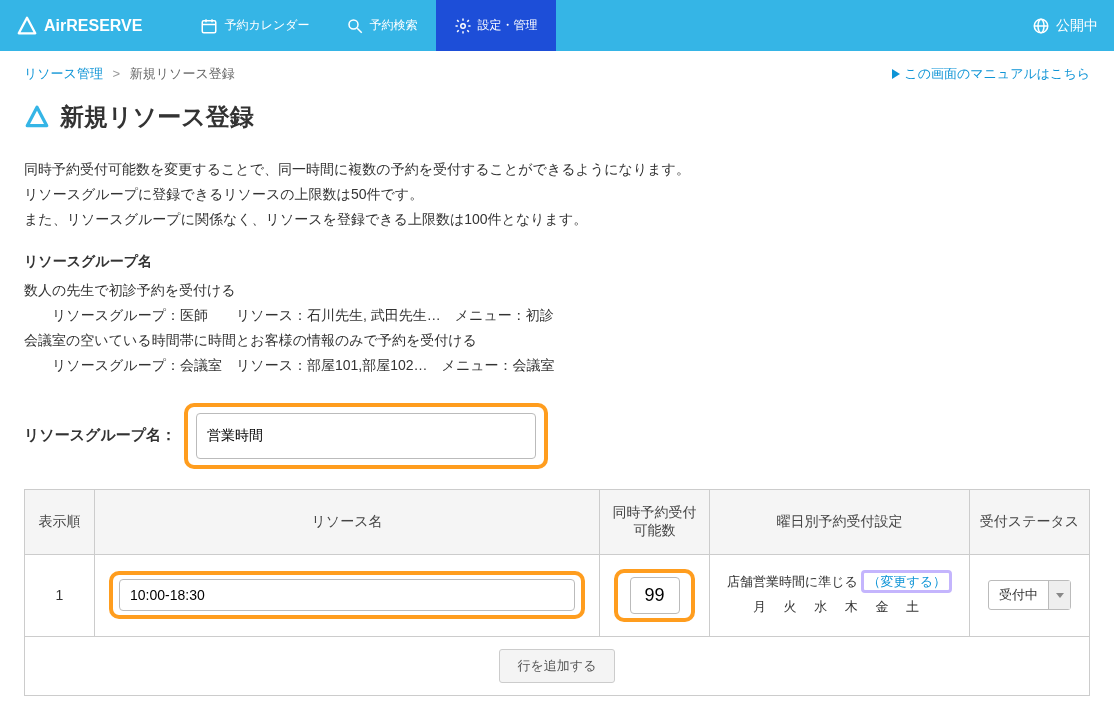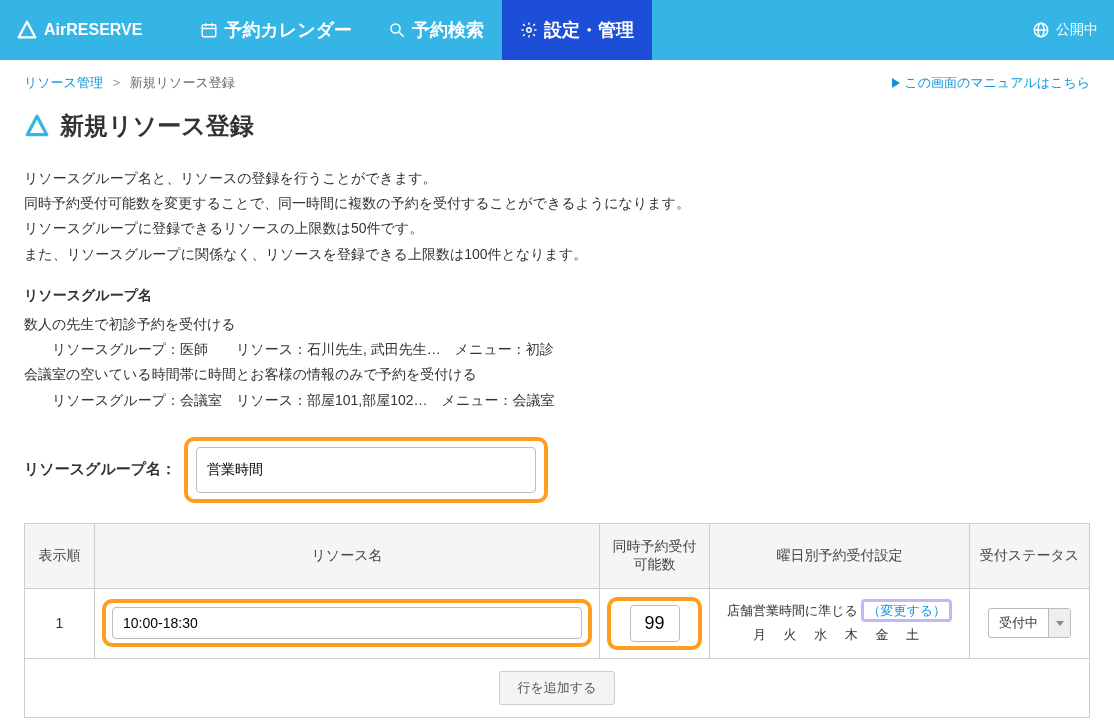--- a/index.html
+++ b/index.html
@@ -9,21 +9,21 @@
     }
     body {
       font-family: -apple-system, BlinkMacSystemFont, "Hiragino Sans", "Hiragino Kaku Gothic ProN", Meiryo, sans-serif;
       font-size: 14px;
       color: #333;
       background: #fff;
     }
     
     .header {
       background: #35b5e6;
-      height: 60px;
+      height: 51px;
       display: flex;
       align-items: center;
       padding: 0 16px;
       color: #fff;
     }
     .logo {
       display: flex;
       align-items: center;
       gap: 6px;
       font-weight: bold;
@@ -38,22 +38,21 @@
       display: flex;
       height: 100%;
     }
     .nav-item {
       display: flex;
       align-items: center;
       gap: 6px;
       padding: 0 18px;
       height: 100%;
       cursor: pointer;
-      font-size: 18px;
-      font-weight: bold;
+      font-size: 12px;
     }
     .nav-item.active {
       background: #1d4ed8;
     }
     .nav-icon {
       width: 18px;
       height: 18px;
     }
     .header-right {
       margin-left: auto;
@@ -194,21 +193,21 @@
     }
     .capacity-input {
       width: 50px;
       border: 1px solid #bbb;
       border-radius: 4px;
       padding: 7px 6px;
       font-size: 18px;
       text-align: center;
     }
     .td-highlight {
-      padding: 7px !important;
+      padding: 14px !important;
     }
     .highlight-box-cell {
       border: 4px solid #ff9d1e;
       border-radius: 10px;
       padding: 4px 6px;
       display: flex;
       align-items: center;
       justify-content: center;
     }
     .weekday-cell {
@@ -328,21 +327,20 @@
 
 <div class="main">
   <div class="page-title-row">
     <svg class="title-icon" viewBox="0 0 24 24" fill="none" stroke="#35b5e6" stroke-width="3">
       <path d="M12 3 L21 20 L3 20 Z" stroke-linejoin="round"></path>
     </svg>
     <h1 class="page-title">新規リソース登録</h1>
   </div>
 
   <div class="description">
-    <p>リソースグループ名と、リソースの登録を行うことができます。</p>
     <p>同時予約受付可能数を変更することで、同一時間に複数の予約を受付することができるようになります。</p>
     <p>リソースグループに登録できるリソースの上限数は50件です。</p>
     <p>また、リソースグループに関係なく、リソースを登録できる上限数は100件となります。</p>
   </div>
 
   <div class="examples">
     <p class="examples-title">リソースグループ名</p>
     <p>数人の先生で初診予約を受付ける</p>
     <p class="example-indent">リソースグループ：医師　　リソース：石川先生, 武田先生…　メニュー：初診</p>
     <p>会議室の空いている時間帯に時間とお客様の情報のみで予約を受付ける</p>

